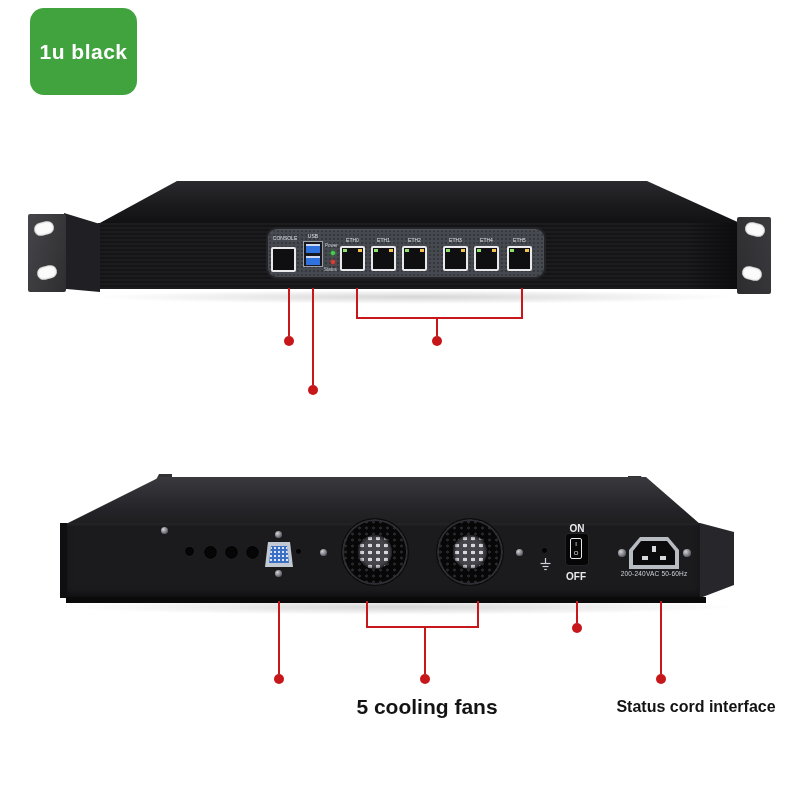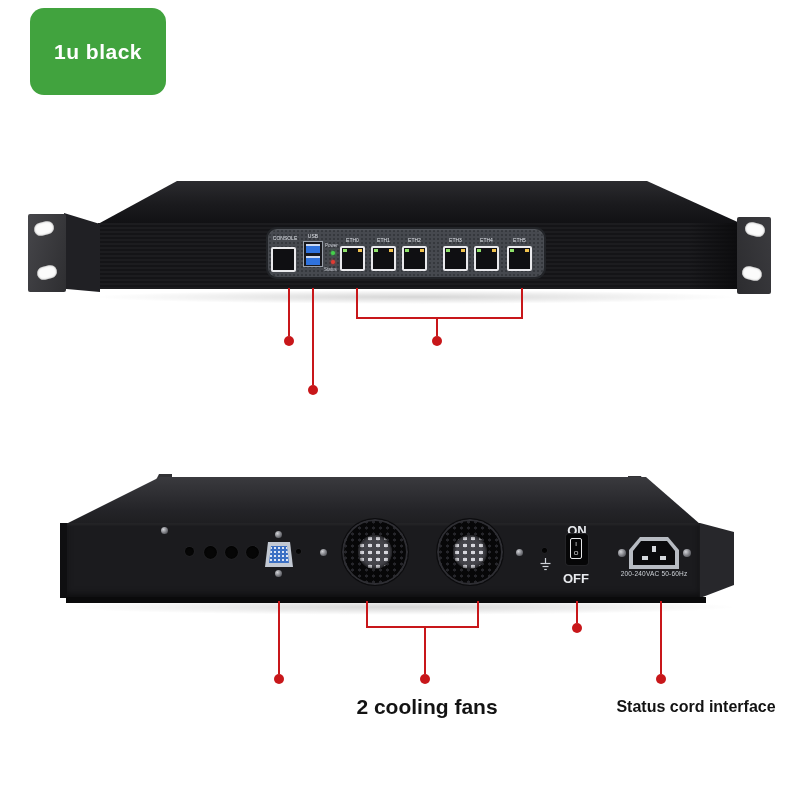--- a/index.html
+++ b/index.html
@@ -1,20 +1,20 @@
 <!DOCTYPE html>
 <html><head>
 <meta charset="utf-8">
 <style>
   html,body{margin:0;padding:0;background:#fff;}
   #canvas{position:relative;width:800px;height:800px;background:#ffffff;overflow:hidden;
           font-family:"Liberation Sans",sans-serif;color:#111;}
   .abs{position:absolute;}
   
-  .badge{left:30px;top:8px;width:136px;height:87px;background:#41a33e;border-radius:14px;
+  .badge{left:30px;top:8px;width:107px;height:87px;background:#41a33e;border-radius:14px;
          display:flex;align-items:center;justify-content:center;}
   .badge span{color:#fff;font-weight:bold;font-size:21px;letter-spacing:.5px;}
   
   .vl{width:2px;background:#c8171a;}
   .hl{height:2px;background:#c8171a;}
   .rdot{width:10px;height:10px;border-radius:50%;background:#c8171a;}
   .lbl{font-weight:bold;font-size:17px;text-align:center;color:#131313;}
   .screw{border-radius:50%;background:radial-gradient(circle at 35% 35%,#d2d3d7,#77787e 55%,#3c3d41);}
   .bhole{border-radius:50%;background:#060606;box-shadow:inset 0 1px 2px #000,0 0 1px rgba(255,255,255,.2);}
   
@@ -64,21 +64,21 @@
        background-image:radial-gradient(#d6d6dc 2px,rgba(0,0,0,0) 2.4px);background-size:8px 7px;
        box-shadow:inset 0 0 4px #000;}
   .vga{width:28px;height:25px;clip-path:polygon(3px 0,25px 0,28px 25px,0 25px);background:#c3c9d3;}
   .vga-in{position:absolute;left:4px;top:4px;width:20px;height:17px;
        clip-path:polygon(2px 0,18px 0,20px 17px,0 17px);background:#3c70c4;
        background-image:radial-gradient(#dfe7f5 .8px,rgba(0,0,0,0) 1.1px);background-size:4px 4px;}
   .switch{width:22px;height:31px;background:#060607;border-radius:3px;box-shadow:0 0 0 1px #242427;}
   .switch-in{position:absolute;left:4px;top:4px;width:12px;height:21px;border:1px solid #e8e8ea;border-radius:2px;
        display:flex;flex-direction:column;align-items:center;justify-content:space-between;padding:2px 0;box-sizing:border-box;}
   .switch-in span{color:#eee;font-size:6px;line-height:6px;}
-  .wtxt{color:#e8eaee;font-weight:bold;font-size:13px;text-align:center;}
+  .wtxt{color:#e8eaee;font-weight:bold;font-size:10px;text-align:center;}
   .inlet{width:50px;height:32px;background:#b7bbc2;
        clip-path:polygon(11px 0,39px 0,50px 13px,50px 32px,0 32px,0 13px);}
   .inlet-in{position:absolute;left:4px;top:4px;width:42px;height:24px;background:#0a0a0c;
        clip-path:polygon(8px 0,34px 0,42px 10px,42px 24px,0 24px,0 10px);}
   .pin{position:absolute;background:#d4d7dc;}
   .rating{font-size:6.5px;color:#cfd3d9;text-align:center;letter-spacing:.2px;}
 </style>
 </head>
 <body>
 
@@ -224,21 +224,21 @@
   <div class="abs rating" style="left:608px;top:570px;width:92px;">200-240VAC 50-60Hz</div>
 
   <div class="abs vl" style="left:278px;top:601px;height:73px;"></div>
   <div class="abs rdot" style="left:274px;top:674px;"></div>
 
   <div class="abs vl" style="left:366px;top:601px;height:27px;"></div>
   <div class="abs vl" style="left:477px;top:601px;height:27px;"></div>
   <div class="abs hl" style="left:366px;top:626px;width:113px;"></div>
   <div class="abs vl" style="left:424px;top:628px;height:46px;"></div>
   <div class="abs rdot" style="left:420px;top:674px;"></div>
-  <div class="abs lbl" style="left:335px;top:695px;width:184px;font-size:21px;">2 cooling fans</div>
+  <div class="abs lbl" style="left:335px;top:695px;width:184px;font-size:21px;">5 cooling fans</div>
 
   <div class="abs vl" style="left:576px;top:601px;height:22px;"></div>
   <div class="abs rdot" style="left:572px;top:623px;"></div>
 
   <div class="abs vl" style="left:660px;top:601px;height:73px;"></div>
   <div class="abs rdot" style="left:656px;top:674px;"></div>
   <div class="abs lbl" style="left:600px;top:698px;width:192px;font-size:16px;">Status cord interface</div>
 
 </div>
 

